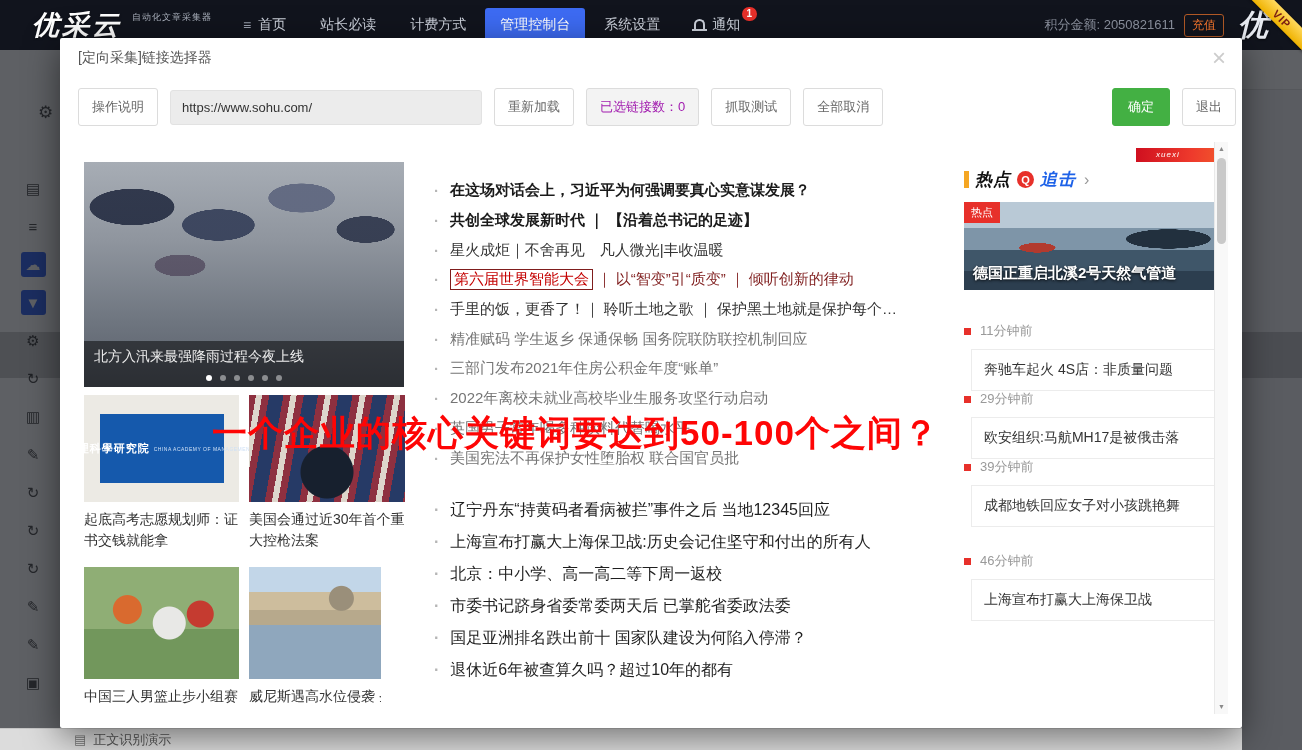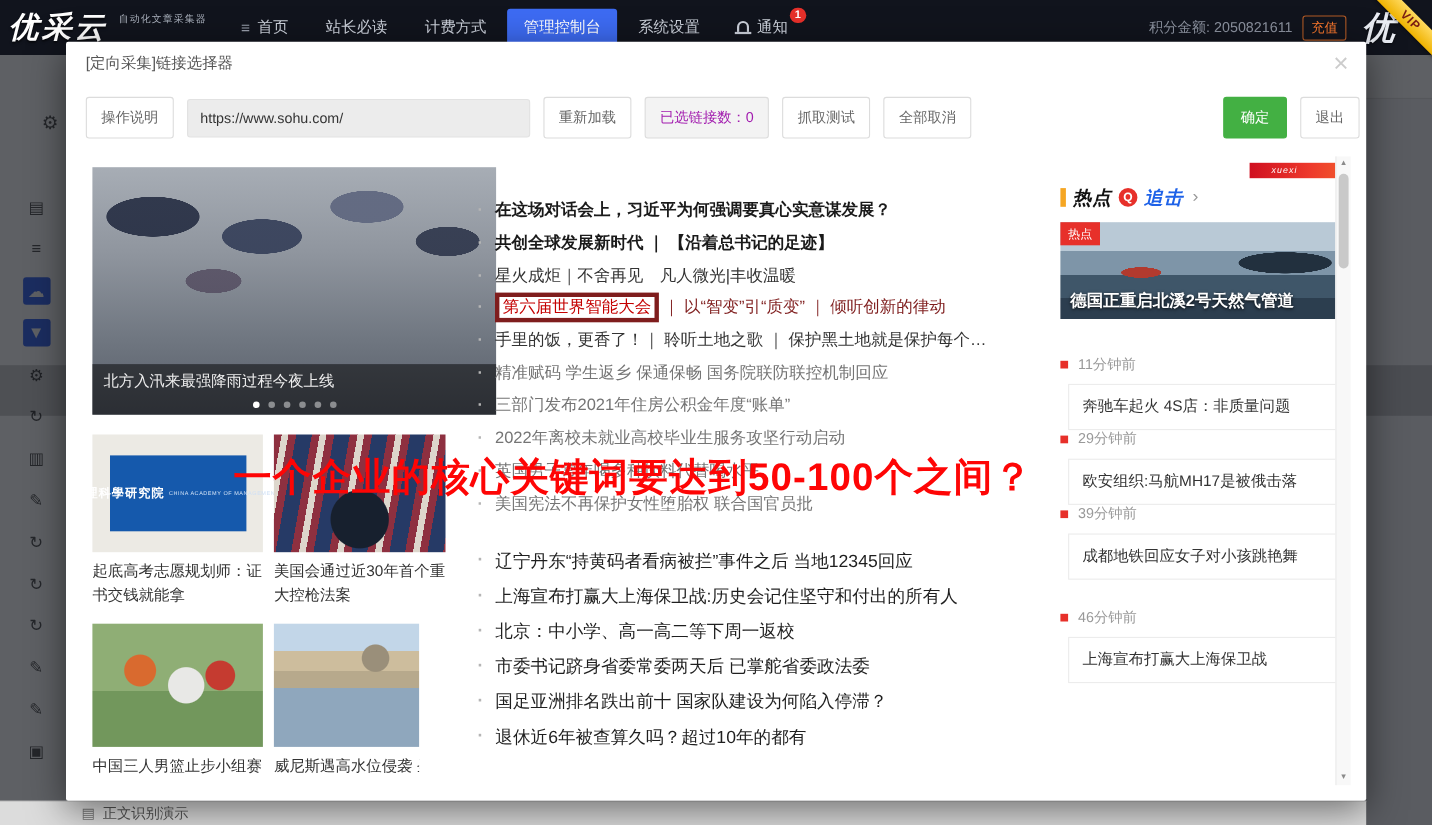--- a/index.html
+++ b/index.html
@@ -2,21 +2,21 @@
 <html><head>
 <meta charset="utf-8">
 <style>
   * { margin:0; padding:0; box-sizing:border-box; }
   html,body { background:#222; }
   body { font-family:"Liberation Sans","DejaVu Sans",sans-serif; }
   .screen { position:relative; width:1302px; height:750px; overflow:hidden; background:#fff; }
 
   
   .topbar { position:absolute; top:0; left:0; width:100%; height:50px; background:#11141d; display:flex; align-items:center; z-index:10; }
-  .logo { color:#fff; font-size:27px; font-weight:700; font-style:italic; margin-left:8px; letter-spacing:3px; text-shadow:0 1px 2px rgba(0,0,0,.6); }
+  .logo { color:#fff; font-size:27px; font-weight:700; font-style:italic; margin-left:32px; letter-spacing:3px; text-shadow:0 1px 2px rgba(0,0,0,.6); }
   .tagline { color:#aab0bc; font-size:9px; margin-left:10px; align-self:flex-start; margin-top:11px; letter-spacing:1px; white-space:nowrap; }
   .nav { display:flex; align-items:center; margin-left:16px; gap:4px; }
   .nav-item { color:#cdd2dc; font-size:14px; padding:8px 15px; border-radius:3px; display:flex; align-items:center; gap:7px; position:relative; cursor:pointer; white-space:nowrap; }
   .nav-item.active { background:#3d6bf3; color:#fff; }
   .menu-glyph { font-size:14px; color:#9aa0ad; }
   .bell { width:11px; height:10px; border:2px solid #cdd2dc; border-bottom:0; border-radius:6px 6px 0 0; position:relative; display:inline-block; margin-top:-2px; }
   .bell::after { content:""; position:absolute; left:-4px; right:-4px; bottom:-2px; height:2px; background:#cdd2dc; }
   .badge { position:absolute; top:-1px; right:-2px; background:#e7302a; color:#fff; font-size:10px; line-height:1; border-radius:8px; padding:2px 5px; font-weight:700; }
   .topbar-right { margin-left:auto; display:flex; align-items:center; margin-right:8px; }
   .balance { color:#8d93a0; font-size:13px; white-space:nowrap; }
@@ -48,21 +48,21 @@
   .url-input { width:312px; background:#ececec; border:1px solid #e2e2e2; border-radius:3px; padding:9px 11px; font-size:13px; color:#333; font-family:inherit; }
   .btn-count { background:#f3f3f3; color:#a21caf; }
   .spacer { flex:1; }
   .btn-confirm { background:#43b043; border-color:#43b043; color:#fff; padding:9px 15px; }
 
   
   .modal-content { position:absolute; top:104px; left:14px; right:14px; bottom:14px; overflow:hidden; }
   .sohu { position:absolute; top:0; left:0; right:14px; bottom:0; overflow:hidden; }
   .mini-banner { position:absolute; left:1050px; top:6px; width:101px; height:14px; background:linear-gradient(95deg,#cf0f1f,#ee3a2c 55%,#f3652c); color:#fff; font-size:8px; font-style:italic; line-height:13px; padding-left:20px; overflow:hidden; letter-spacing:1px;margin-left:12px; }
 
-  .hero { position:absolute; left:10px; top:10px; width:367px; height:225px; cursor:pointer;text-decoration:underline; }
+  .hero { position:absolute; left:10px; top:20px; width:320px; height:225px; cursor:pointer;text-decoration:underline; }
   .hero-img { position:absolute; inset:0;
     background:
       radial-gradient(ellipse 70px 30px at 15% 20%, rgba(30,38,60,.85) 0 60%, transparent 61%),
       radial-gradient(ellipse 60px 26px at 42% 28%, rgba(52,62,88,.9) 0 60%, transparent 61%),
       radial-gradient(ellipse 55px 24px at 68% 16%, rgba(96,104,128,.95) 0 60%, transparent 61%),
       radial-gradient(ellipse 48px 22px at 88% 30%, rgba(40,48,70,.85) 0 60%, transparent 61%),
       radial-gradient(ellipse 42px 18px at 30% 46%, rgba(74,64,86,.7) 0 60%, transparent 61%),
       linear-gradient(180deg,#a7adb5 0%,#8f959e 35%,#6f7680 70%,#575d68 100%); }
   .hero-cap { position:absolute; left:0; right:0; bottom:0; background:rgba(0,0,0,.5); color:#eee; font-size:14px; padding:7px 10px 21px; }
   .dots { position:absolute; bottom:6px; left:0; right:0; display:flex; justify-content:center; gap:8px; }
@@ -98,21 +98,21 @@
   .news { position:absolute; left:360px; width:522px; list-style:none; }
   .news li { display:flex; align-items:center; white-space:nowrap; overflow:hidden; cursor:pointer; }
   .news li::before { content:"·"; color:#b5b5b5; margin-right:11px; font-weight:700; }
   .news-a { top:34px; }
   .news-a li { height:29.7px; font-size:15px; }
   .news-b { top:352px; }
   .news-b li { height:32px; font-size:16px; color:#1f1f1f; }
   li.g1 { color:#1a1a1a; font-weight:700; }
   li.g2 { color:#333; }
   li.g3 { color:#757575; }
-  .sel { color:#c40000; border:4px solid #7f1d1d; padding:0 3px; margin-right:4px; }
+  .sel { color:#c40000; border:1px solid #7f1d1d; padding:0 3px; margin-right:4px; }
   .sel-rest { color:#7f1d1d; }
 
   .hot-head { position:absolute; left:890px; top:26px; display:flex; align-items:center; gap:6px; }
   .hot-bar { width:5px; height:17px; background:#f5a623; }
   .hot-t1 { font-size:17px; font-weight:700; font-style:italic; color:#111; letter-spacing:1px; }
   .hot-q { width:17px; height:17px; border-radius:50%; background:#e7302a; color:#fff; font-size:11px; font-weight:700; display:flex; align-items:center; justify-content:center; }
   .hot-t2 { font-size:17px; font-weight:700; font-style:italic; color:#1e62e8; letter-spacing:1px; }
   .hot-arrow { color:#999; font-size:16px; margin-left:2px; }
   .hot-img { position:absolute; left:890px; top:60px; width:262px; height:88px; cursor:pointer;
     background:

